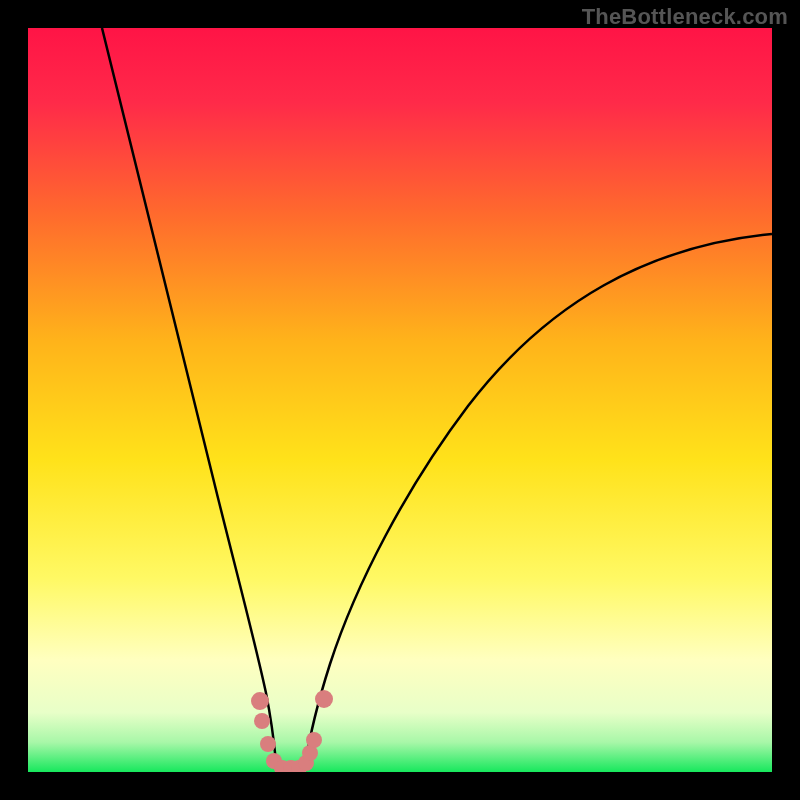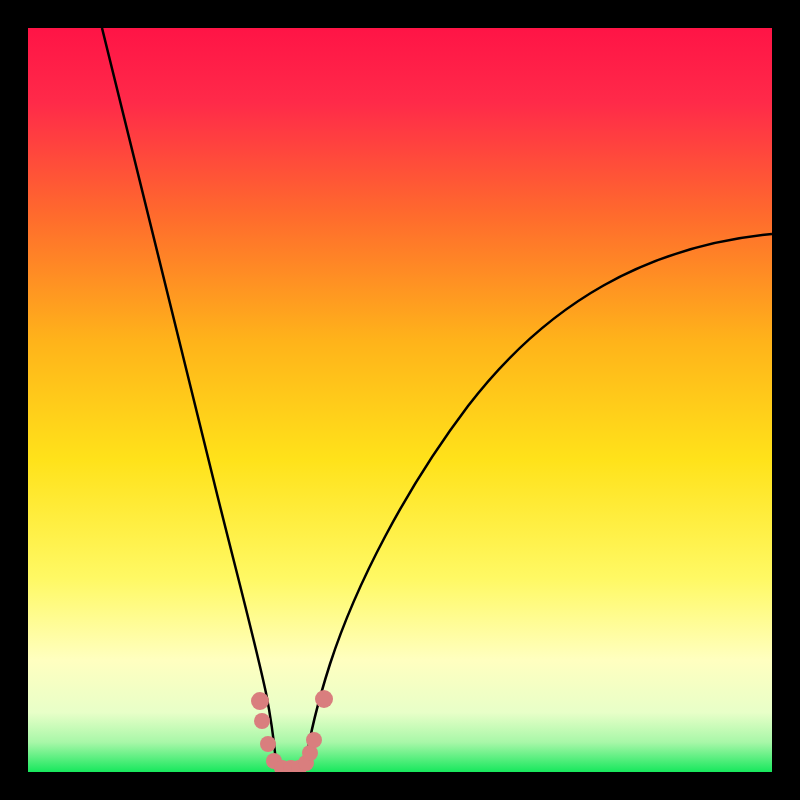--- a/index.html
+++ b/index.html
@@ -43,20 +43,21 @@
     fill: none;
     stroke: #000;
     stroke-width: 2.5;
   }
 </style>
 </head>
 <body>
 
 <div class="frame">
 
+  <div class="watermark">TheBottleneck.com</div>
 
   <svg class="plot" viewBox="0 0 744 744">
     <defs>
       <linearGradient id="bg-grad" x1="0" y1="0" x2="0" y2="1">
         <stop offset="0%" stop-color="#ff1446"></stop>
         <stop offset="10%" stop-color="#ff2a49"></stop>
         <stop offset="25%" stop-color="#ff6a2d"></stop>
         <stop offset="42%" stop-color="#ffb31a"></stop>
         <stop offset="58%" stop-color="#ffe21a"></stop>
         <stop offset="74%" stop-color="#fff964"></stop>

